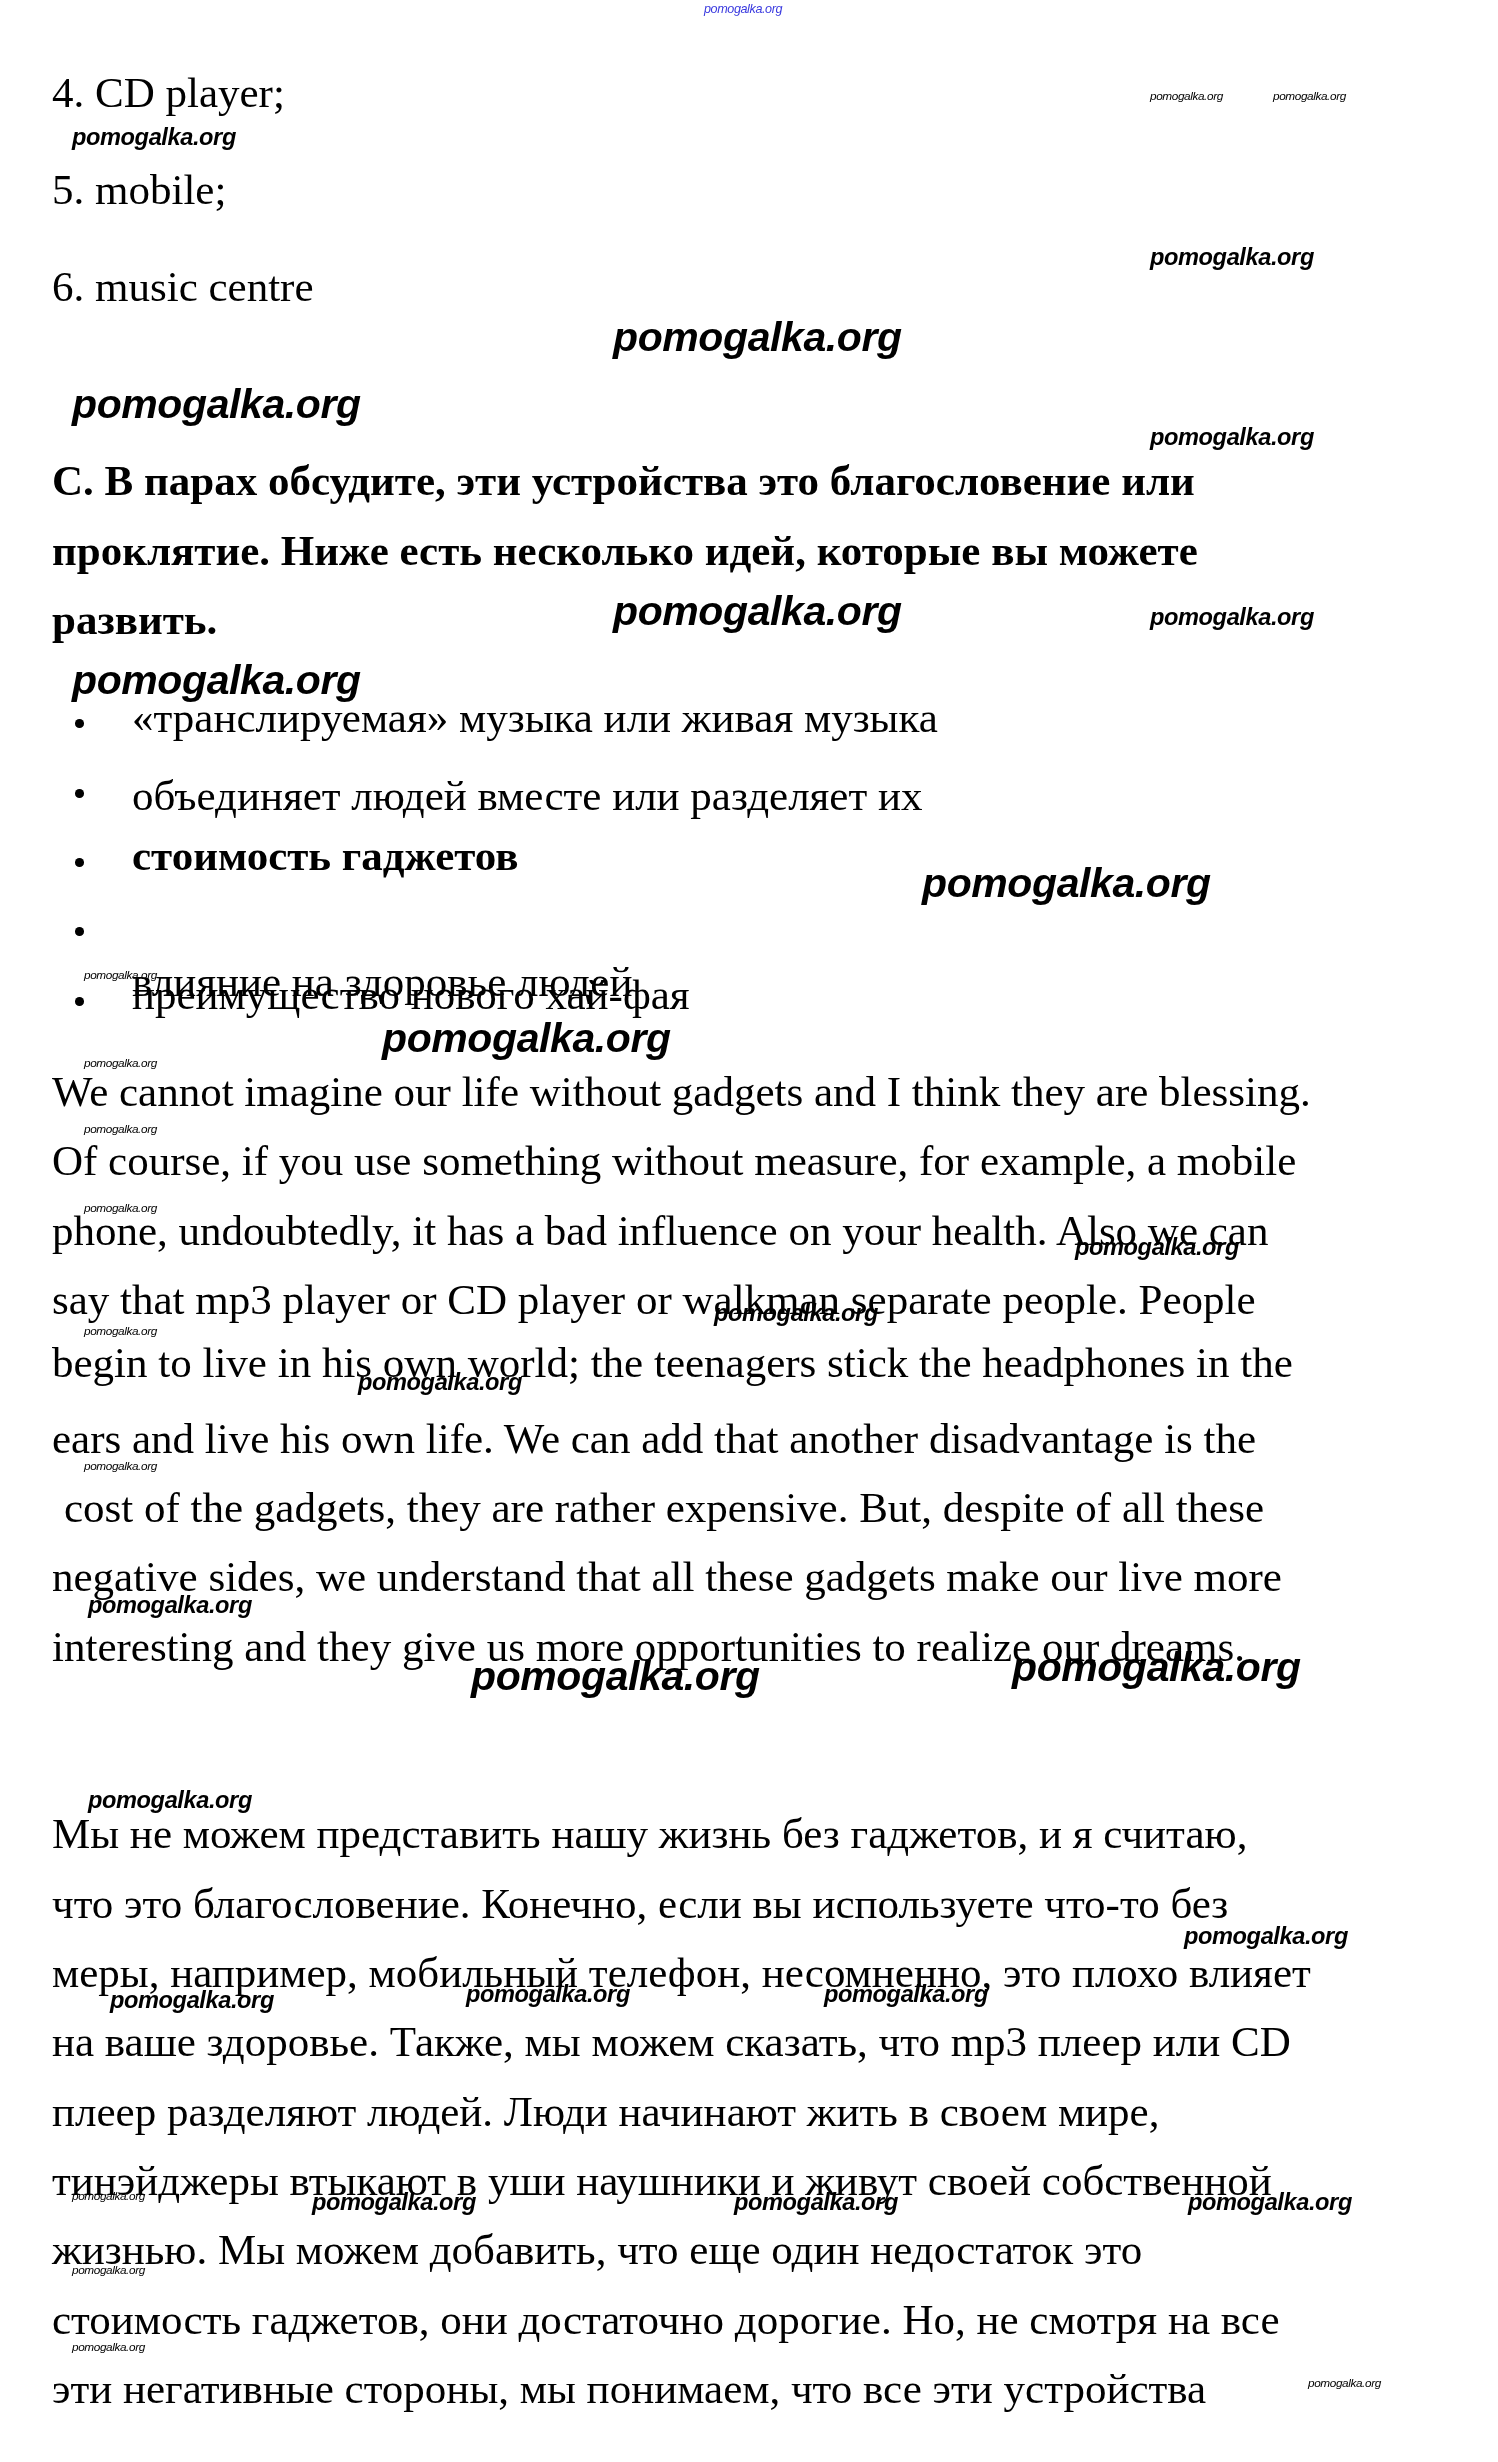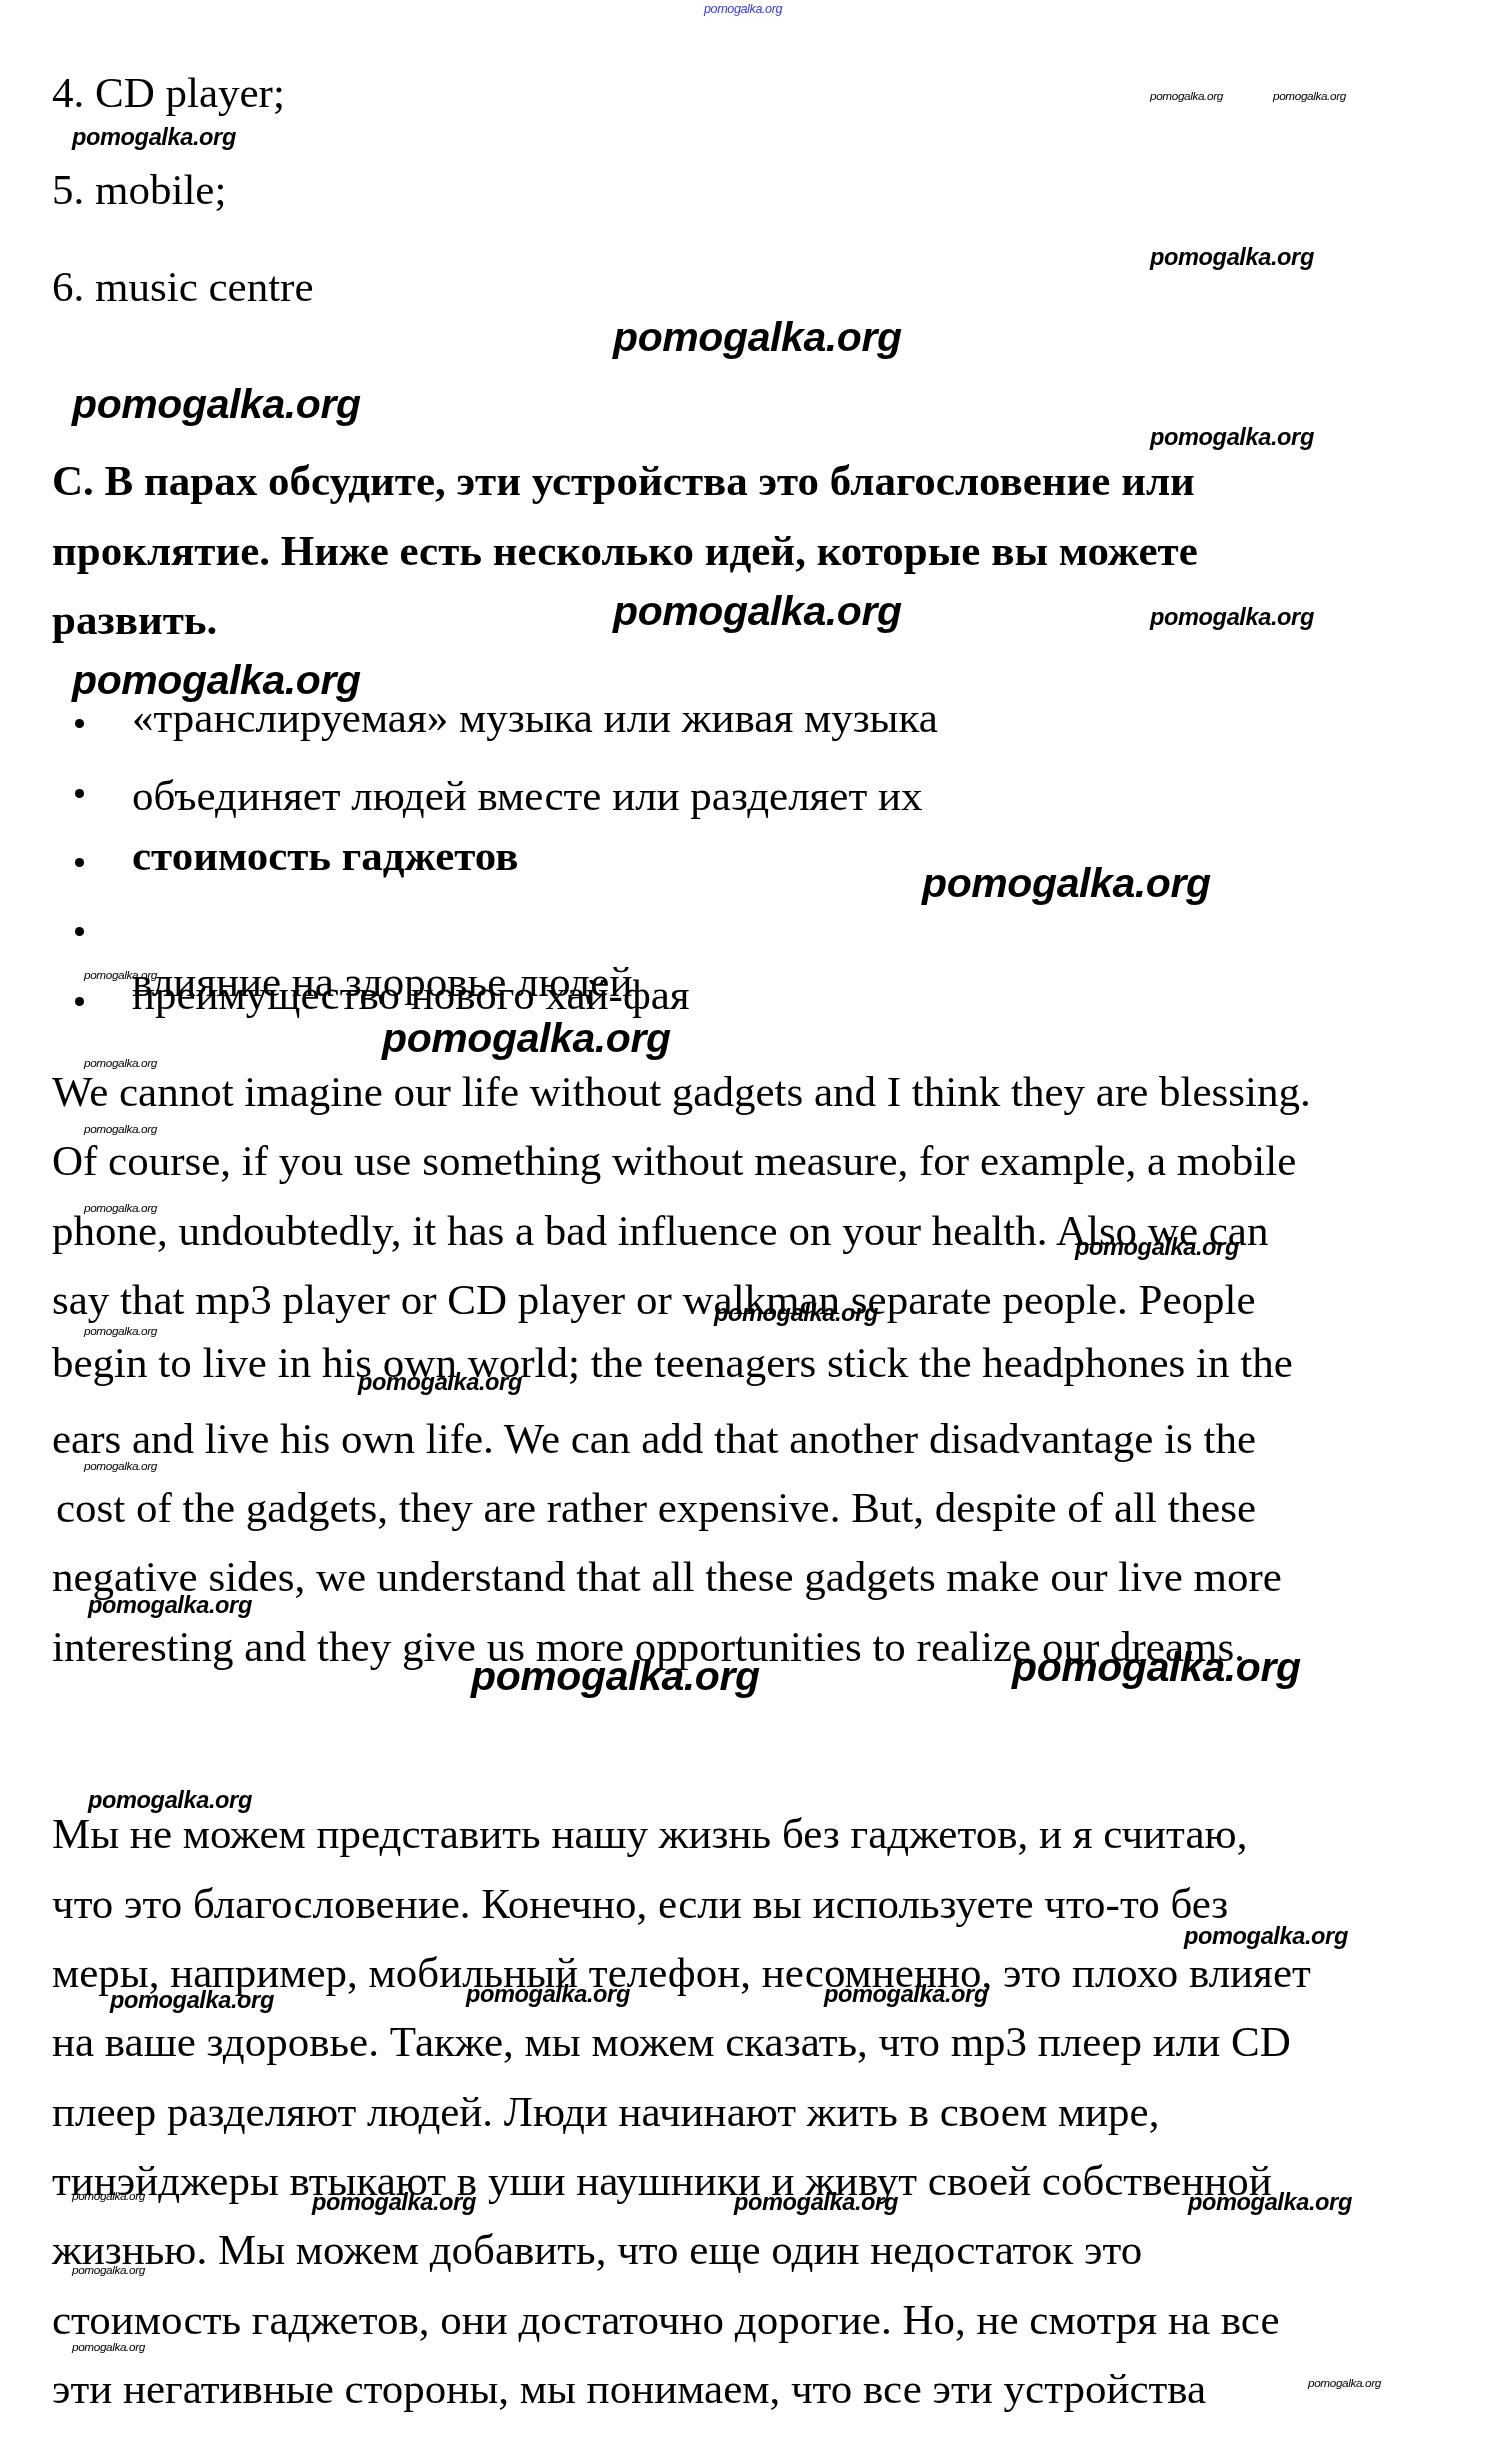--- a/index.html
+++ b/index.html
@@ -43,21 +43,21 @@
     <div class="abs line" style="left:132px;top:973px;">преимущество нового хай-фая</div>
   </div>
 
   <div>
     <div class="abs line" style="left:52px;top:1070px;">We cannot imagine our life without gadgets and I think they are blessing.</div>
     <div class="abs line" style="left:52px;top:1139px;">Of course, if you use something without measure, for example, a mobile</div>
     <div class="abs line" style="left:52px;top:1209px;">phone, undoubtedly, it has a bad influence on your health. Also we can</div>
     <div class="abs line" style="left:52px;top:1278px;">say that mp3 player or CD player or walkman separate people. People</div>
     <div class="abs line" style="left:52px;top:1341px;">begin to live in his own world; the teenagers stick the headphones in the</div>
     <div class="abs line" style="left:52px;top:1417px;">ears and live his own life. We can add that another disadvantage is the</div>
-    <div class="abs line" style="left:56px;top:1486px;">cost of the gadgets, they are rather expensive. But, despite of all these</div>
+    <div class="abs line" style="left:64px;top:1486px;">cost of the gadgets, they are rather expensive. But, despite of all these</div>
     <div class="abs line" style="left:52px;top:1555px;">negative sides, we understand that all these gadgets make our live more</div>
     <div class="abs line" style="left:52px;top:1625px;">interesting and they give us more opportunities to realize our dreams.</div>
   </div>
 
   <div>
     <div class="abs line" style="left:52px;top:1812px;">Мы не можем представить нашу жизнь без гаджетов, и я считаю,</div>
     <div class="abs line" style="left:52px;top:1882px;">что это благословение. Конечно, если вы используете что-то без</div>
     <div class="abs line" style="left:52px;top:1951px;">меры, например, мобильный телефон, несомненно, это плохо влияет</div>
     <div class="abs line" style="left:52px;top:2020px;">на ваше здоровье. Также, мы можем сказать, что mp3 плеер или CD</div>
     <div class="abs line" style="left:52px;top:2090px;">плеер разделяют людей. Люди начинают жить в своем мире,</div>

